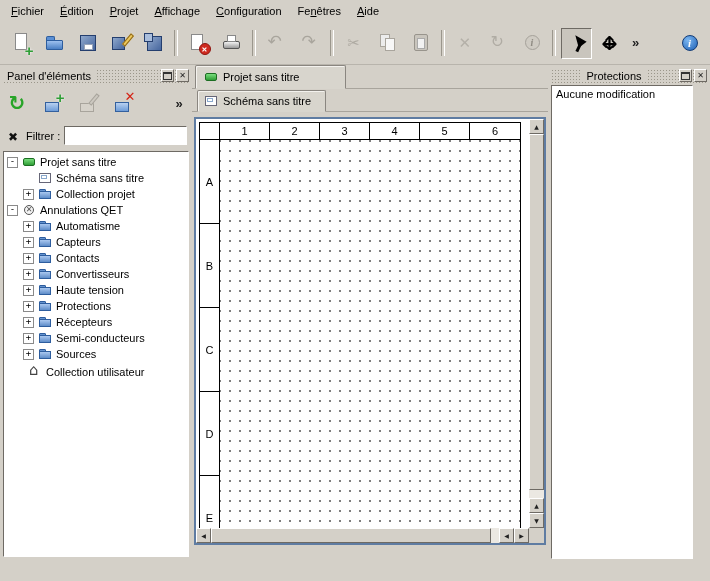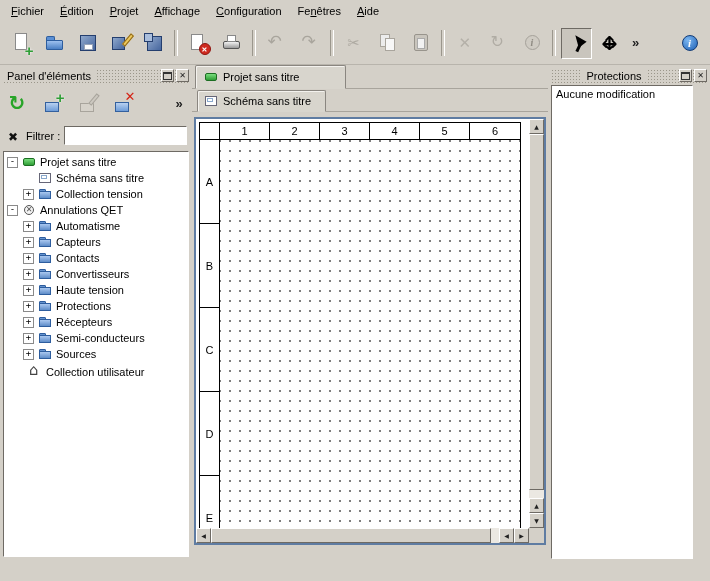--- a/index.html
+++ b/index.html
@@ -291,21 +291,21 @@
             <span class="tree-label">Projet sans titre</span>
           </div>
           <div class="tree-row" style="padding-left: 19px;">
             <span class="expander hidden-exp"></span>
             <span class="ic-sm schema-icon"></span>
             <span class="tree-label">Schéma sans titre</span>
           </div>
           <div class="tree-row" style="padding-left: 19px;">
             <span class="expander">+</span>
             <span class="ic-sm folder-icon"></span>
-            <span class="tree-label">Collection tension</span>
+            <span class="tree-label">Collection projet</span>
           </div>
           <div class="tree-row" style="padding-left: 3px;">
             <span class="expander">-</span>
             <span class="ic-sm qet-icon"></span>
             <span class="tree-label">Annulations QET</span>
           </div>
           <div class="tree-row" style="padding-left: 19px;">
             <span class="expander">+</span>
             <span class="ic-sm folder-icon"></span>
             <span class="tree-label">Automatisme</span>

